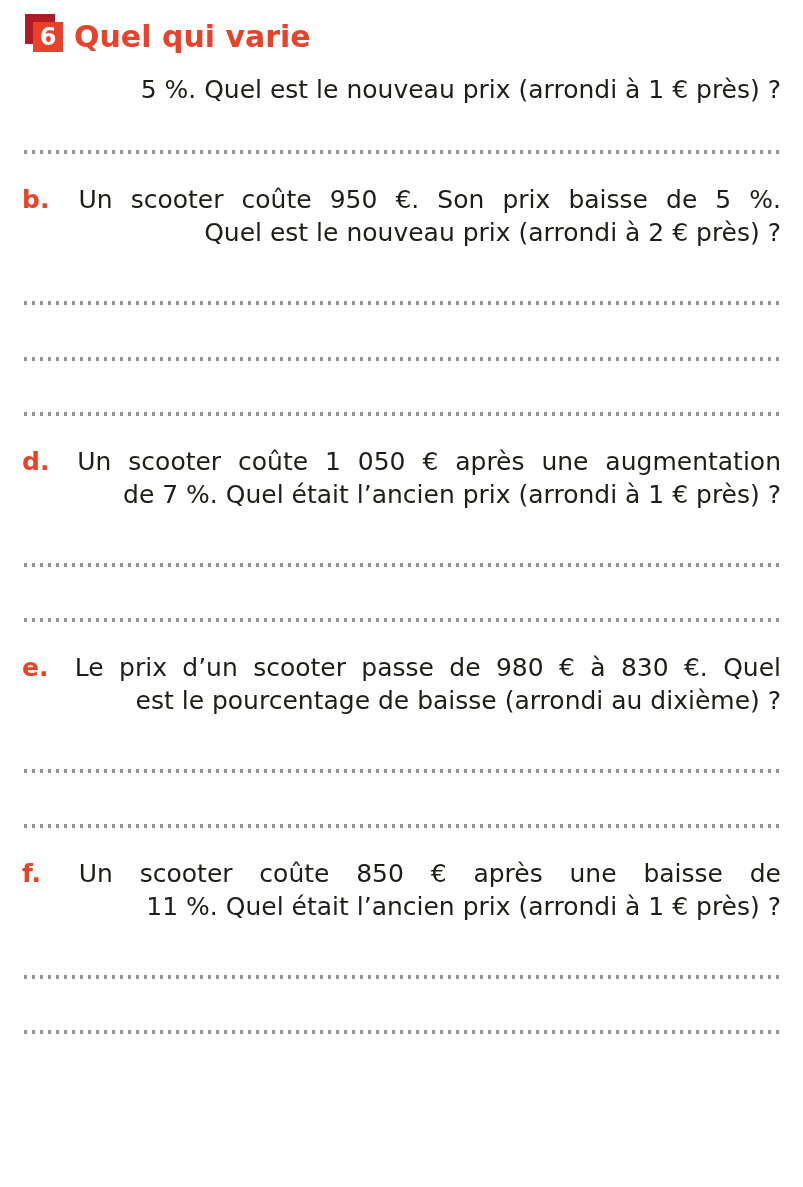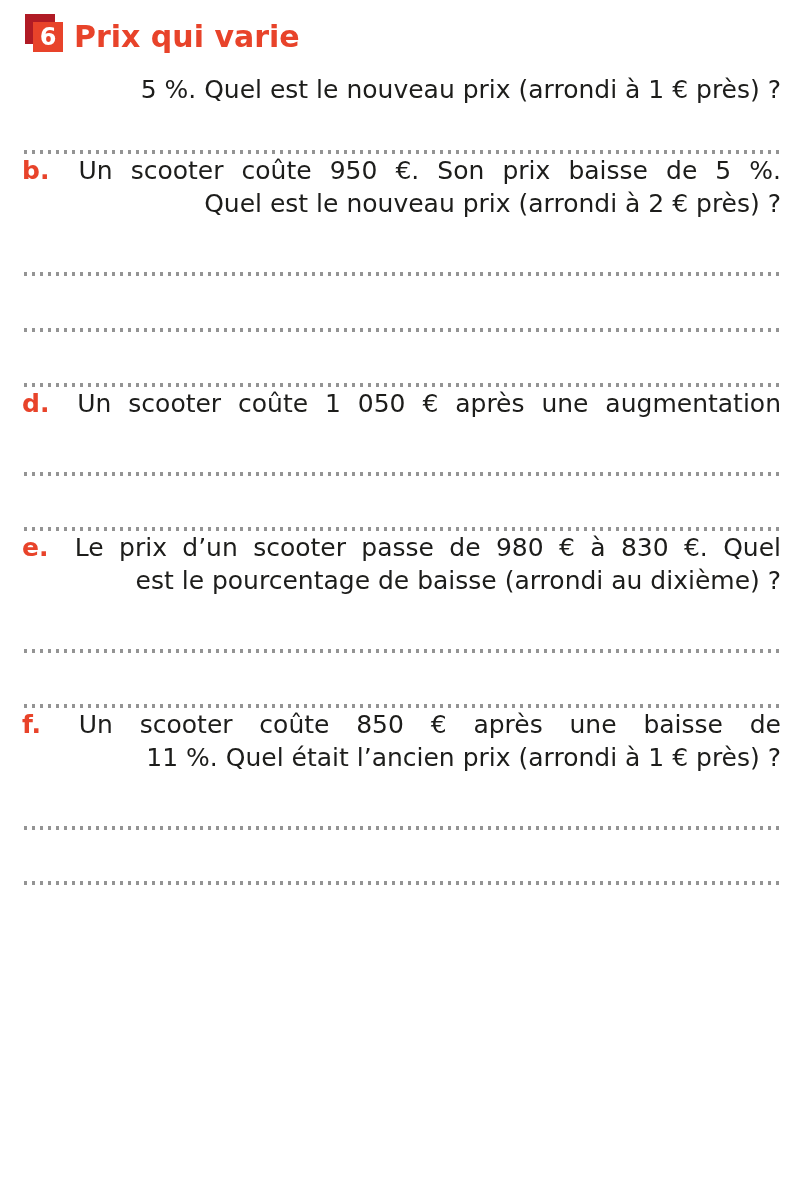--- a/index.html
+++ b/index.html
@@ -44,20 +44,21 @@
   .exercise-title {
     color: var(--accent);
     font-weight: bold;
     font-size: 30px;
     margin-left: 11px;
     white-space: nowrap;
   }
 
   
   .question {
+    margin-top: 29px;
     font-size: 25px;
     line-height: 33px;
   }
   #q-a { margin-top: 19px; }
   .q-line1 {
     text-align: justify;
     text-align-last: justify;
   }
   .q-line2 {
     text-align: right;
@@ -85,21 +86,21 @@
 </style>
 </head>
 <body>
 
 <div class="page">
 
   <div class="exercise-header">
     <div class="badge">
       <span>6</span>
     </div>
-    <div class="exercise-title">Prix qui varie</div>
+    <div class="exercise-title">Quel qui varie</div>
   </div>
 
   <div class="question" id="q-a">
     <div class="q-line2">5 %. Quel est le nouveau prix (arrondi à 1 € près) ?</div>
   </div>
   <div class="dotline" id="dot-a1"></div>
 
   <div class="question" id="q-b">
     <div class="q-line1">
       <span class="q-letter">b.</span>
@@ -112,20 +113,21 @@
   <div class="question" id="q-c">
   </div>
   <div class="dotline"></div>
   <div class="dotline"></div>
 
   <div class="question" id="q-d">
     <div class="q-line1">
       <span class="q-letter">d.</span>
       <span>Un scooter coûte 1 050 € après une augmentation</span>
     </div>
+    <div class="q-line2">de 7 %. Quel était l’ancien prix (arrondi à 1 € près) ?</div>
   </div>
   <div class="dotline"></div>
   <div class="dotline"></div>
 
   <div class="question" id="q-e">
     <div class="q-line1">
       <span class="q-letter">e.</span>
       <span>Le prix d’un scooter passe de 980 € à 830 €. Quel</span>
     </div>
     <div class="q-line2">est le pourcentage de baisse (arrondi au dixième) ?</div>

